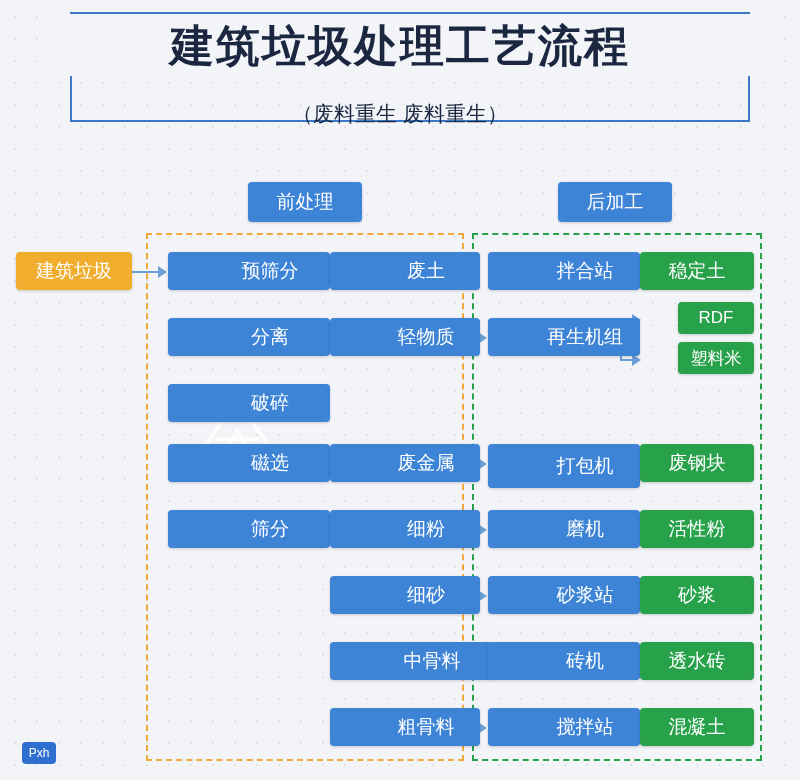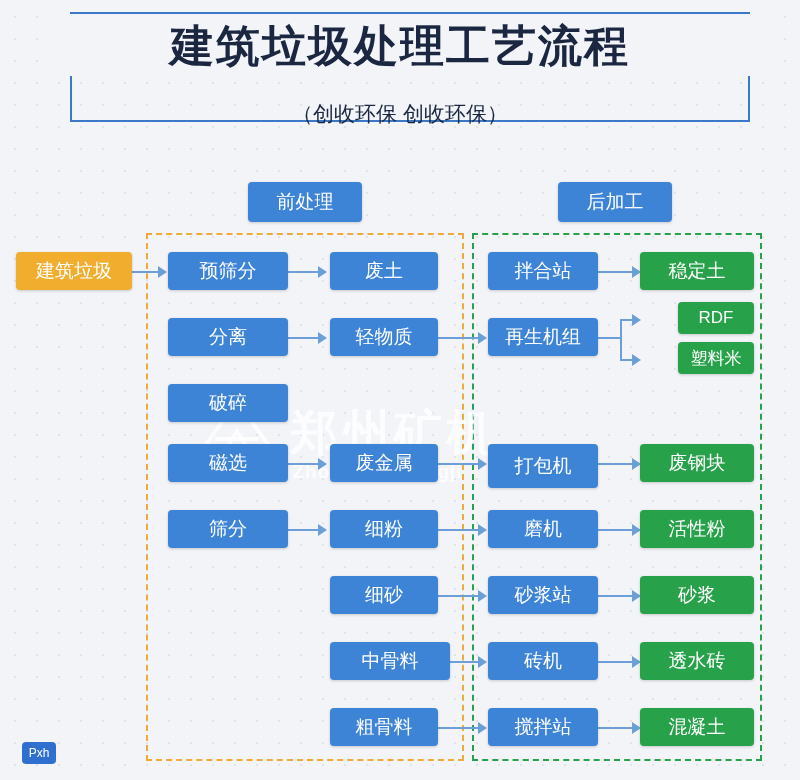--- a/index.html
+++ b/index.html
@@ -86,21 +86,21 @@
   .box{
     position:absolute;z-index:4;
     border-radius:4px;
     text-align:center;
     color:#ffffff;
     font-size:19px;
     box-shadow:0 1px 3px rgba(0,0,0,.18);
     display:flex;align-items:center;justify-content:center;
     white-space:nowrap;
   }
-  .blue{background:#3d84d6;}
+  .blue{background:#3d84d6;padding-left:42px;}
   .green{background:#27a14a;}
   .orange{background:#f0ad2e;color:#ffffff;}
   .small{font-size:17px;}
   .hline{position:absolute;height:2px;background:#6c9fd8;z-index:3;}
   .vline{position:absolute;width:2px;background:#6c9fd8;z-index:3;}
   .arrow{
     position:absolute;width:0;height:0;
     border-top:6px solid transparent;
     border-bottom:6px solid transparent;
     border-left:9px solid #6c9fd8;
@@ -116,21 +116,21 @@
   }
 </style>
 </head>
 <body>
 
 <div class="bg-dots"></div>
 
 <div class="title-frame"></div>
 <div class="title-mask"></div>
 <div class="main-title">建筑垃圾处理工艺流程</div>
-<div class="sub-title">（创收环保  创收环保）</div>
+<div class="sub-title">（废料重生  废料重生）</div>
 
 <div class="frame frame-pre"></div>
 <div class="frame frame-post"></div>
 <div class="grouplabel gl-pre">前处理</div>
 <div class="grouplabel gl-post">后加工</div>
 
 <div class="hline" style="left:132px;top:271px;width:28px;"></div>
 <div class="arrow" style="left:158px;top:266px;"></div>
 
 <div class="hline" style="left:288px;top:271px;width:32px;"></div>
@@ -219,17 +219,16 @@
 <div class="box green" style="left:640px;top:510px;width:114px;height:38px;">活性粉</div>
 <div class="box green" style="left:640px;top:576px;width:114px;height:38px;">砂浆</div>
 <div class="box green" style="left:640px;top:642px;width:114px;height:38px;">透水砖</div>
 <div class="box green" style="left:640px;top:708px;width:114px;height:38px;">混凝土</div>
 
 <div class="watermark">
   <svg class="wm-logo" viewBox="0 0 85 62">
     <path d="M42 2 L82 58 L58 58 L42 32 L26 58 L2 58 Z" fill="none" stroke="rgba(255,255,255,0.8)" stroke-width="4"></path>
     <path d="M20 40 L64 40" stroke="rgba(255,255,255,0.8)" stroke-width="4"></path>
   </svg>
-  <div class="wm-text">郑州矿机</div>
   <div class="wm-sub">ZOONYE  Zhongyu Kuangji</div>
 </div>
 
 <div class="badge">Pxh</div>
 
 </body></html>

